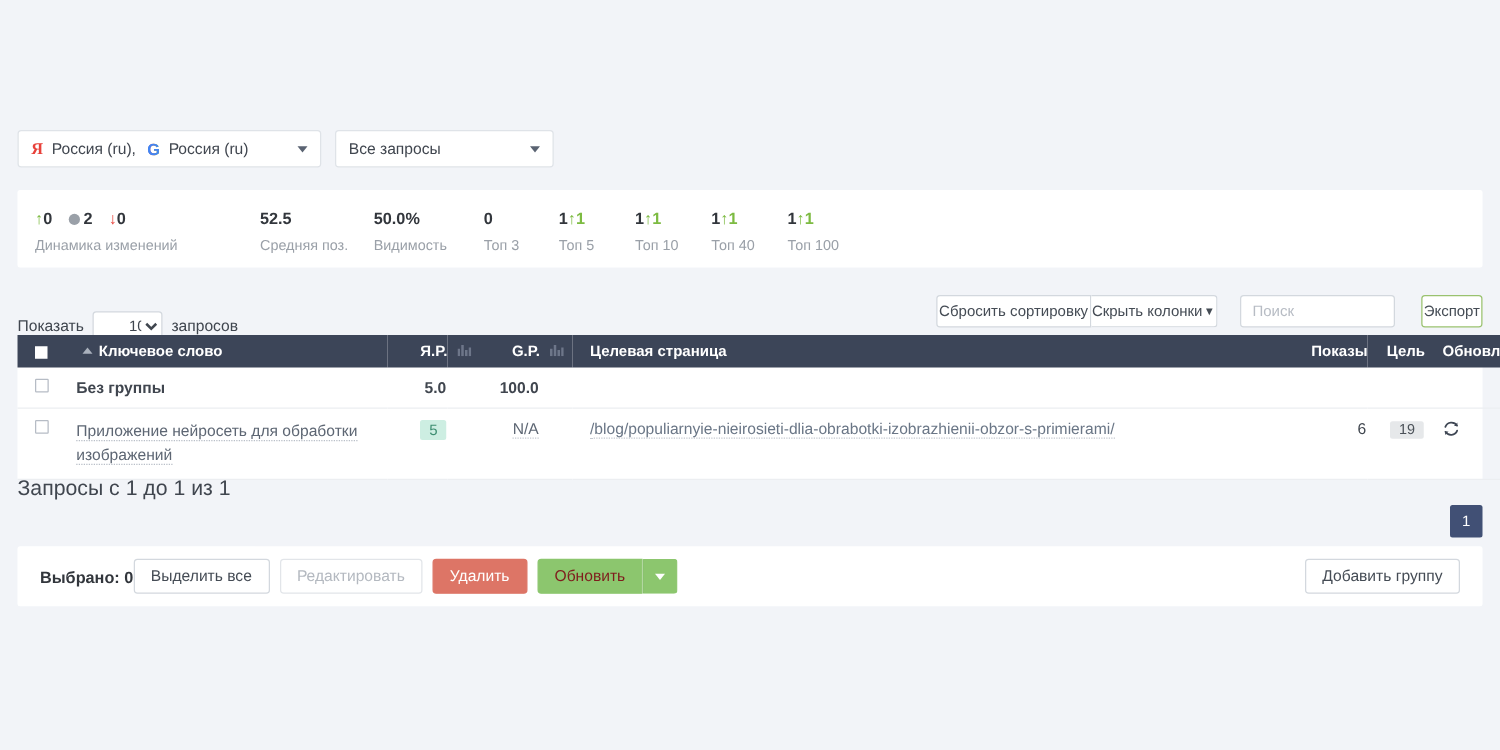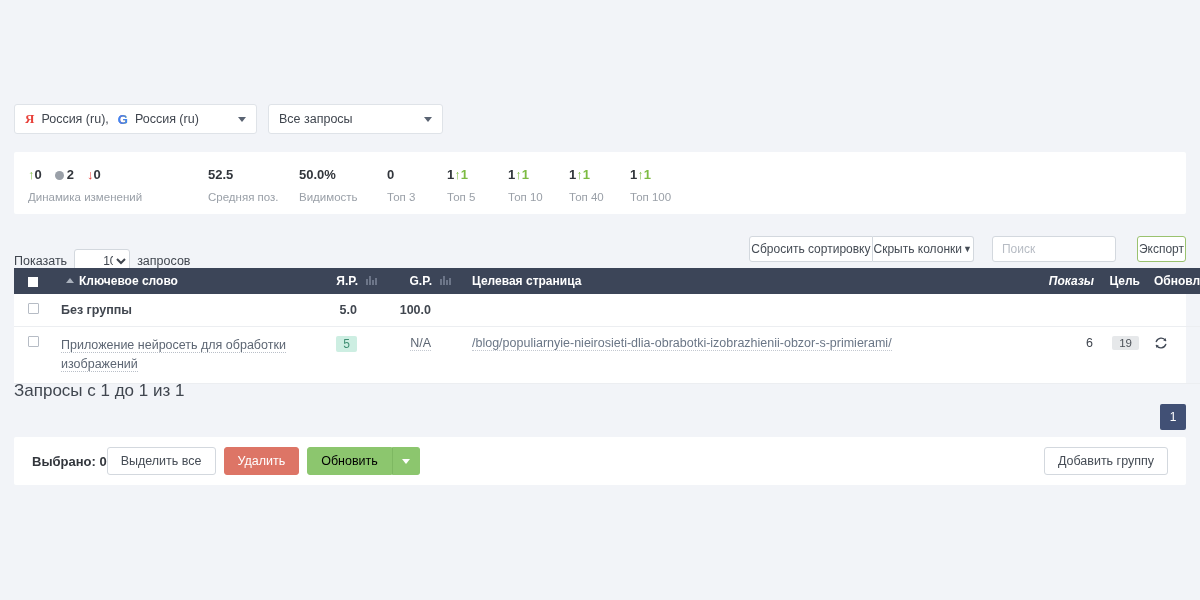--- a/index.html
+++ b/index.html
@@ -206,21 +206,21 @@
     text-align: left;
     vertical-align: middle;
     white-space: nowrap;
   }
   .th-cb { width: 32px; padding-left: 14px !important; }
   .th-kw { width: 250px; }
   .th-yr { width: 48px; text-align: right !important; }
   .th-ic { width: 26px; text-align: center !important; }
   .th-gr { width: 48px; text-align: right !important; }
   .th-url { width: 560px; padding-left: 14px !important; }
-  .th-imp { width: 62px; text-align: right !important; font-style: italic; }
+  .th-imp { width: 62px; text-align: right !important; }
   .th-goal { width: 46px; text-align: right !important; }
   .th-upd { width: 92px; text-align: left !important; padding-left: 14px !important; }
 
   .hdr-cb {
     display: inline-block;
     width: 10px; height: 10px;
     background: #fff;
     vertical-align: middle;
   }
   .sort-tri {
@@ -351,21 +351,21 @@
   .btn-lg.disabled { color: #b4b9c0; border-color: #e2e5e9; }
   .btn-lg.danger {
     background: #dd7566;
     border-color: #dd7566;
     color: #fff;
     margin-left: 8px;
   }
   .btn-lg.success {
     background: #8cc66e;
     border-color: #8cc66e;
-    color: #000000;
+    color: #7f1d1d;
     margin-left: 8px;
     border-radius: 3px 0 0 3px;
   }
   .btn-lg.success-caret {
     background: #8cc66e;
     border-color: #8cc66e;
     border-left: 1px solid #7eb862;
     color: #fff;
     border-radius: 0 3px 3px 0;
     padding: 0 9px;
@@ -581,20 +581,21 @@
     </table>
   </div>
 
   <div class="pg-info">Запросы с 1 до 1 из 1</div>
   <div class="pg-btn">1</div>
 
   <div class="bottom-card">
     <div class="bc-inner">
       <span class="sel-count">Выбрано: 0</span>
       <button class="btn-lg">Выделить все</button>
+      <button class="btn-lg disabled">Редактировать</button>
       <button class="btn-lg danger">Удалить</button>
       <button class="btn-lg success">Обновить</button>
       <button class="btn-lg success-caret">
         <span class="caret-w"></span>
       </button>
       <button class="btn-lg btn-addgroup">Добавить группу</button>
     </div>
   </div>
 
 </div>

